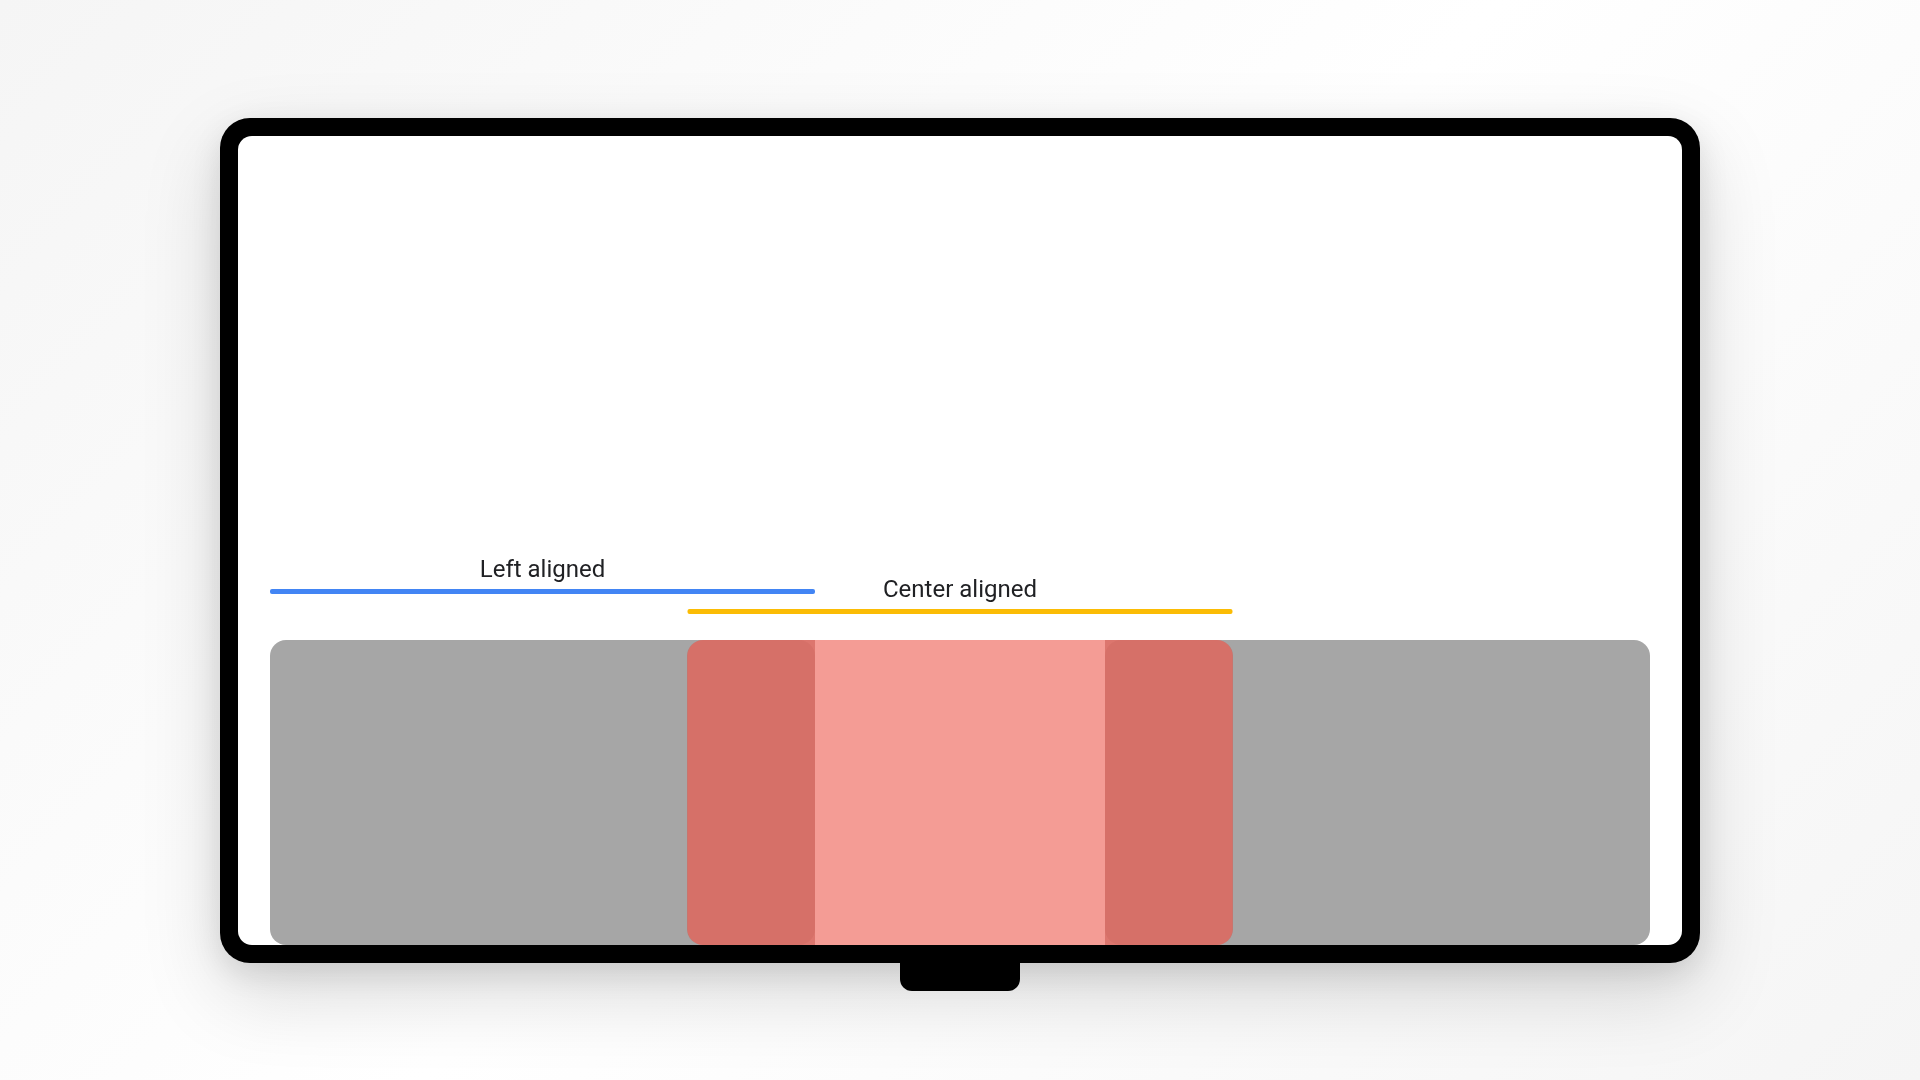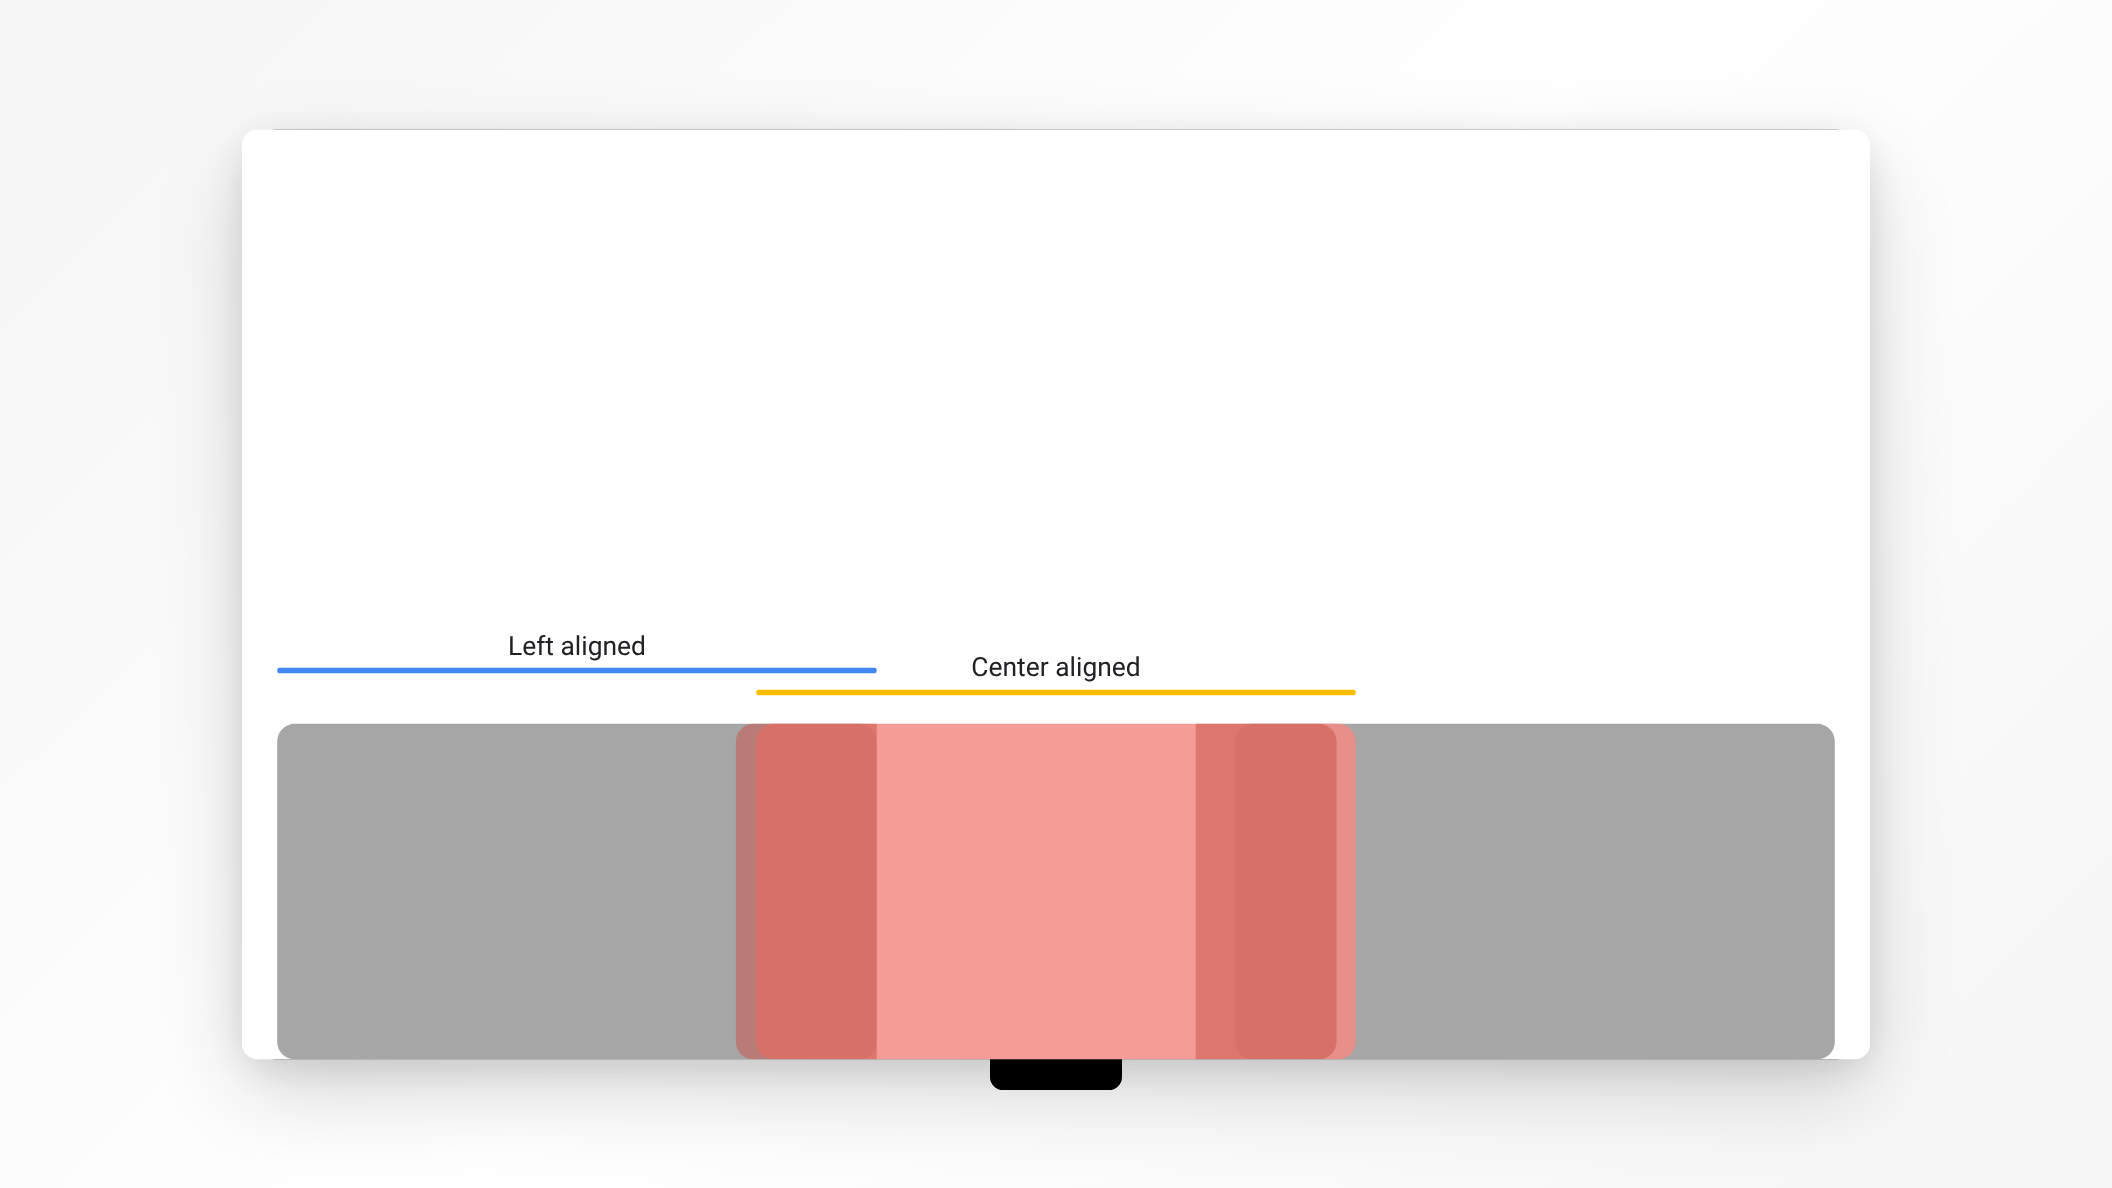--- a/index.html
+++ b/index.html
@@ -18,20 +18,21 @@
       justify-content: center;
     }
     
     .tv-frame {
       position: relative;
       width: 1480px;
       height: 845px;
       background: #000000;
       border-radius: 30px;
       box-shadow: 0 30px 80px rgba(0,0,0,0.15), 0 10px 30px rgba(0,0,0,0.1);
+      padding: 18px;
     }
     
     .tv-stand {
       position: absolute;
       bottom: -28px;
       left: 50%;
       transform: translateX(-50%);
       width: 120px;
       height: 28px;
       background: #000000;

